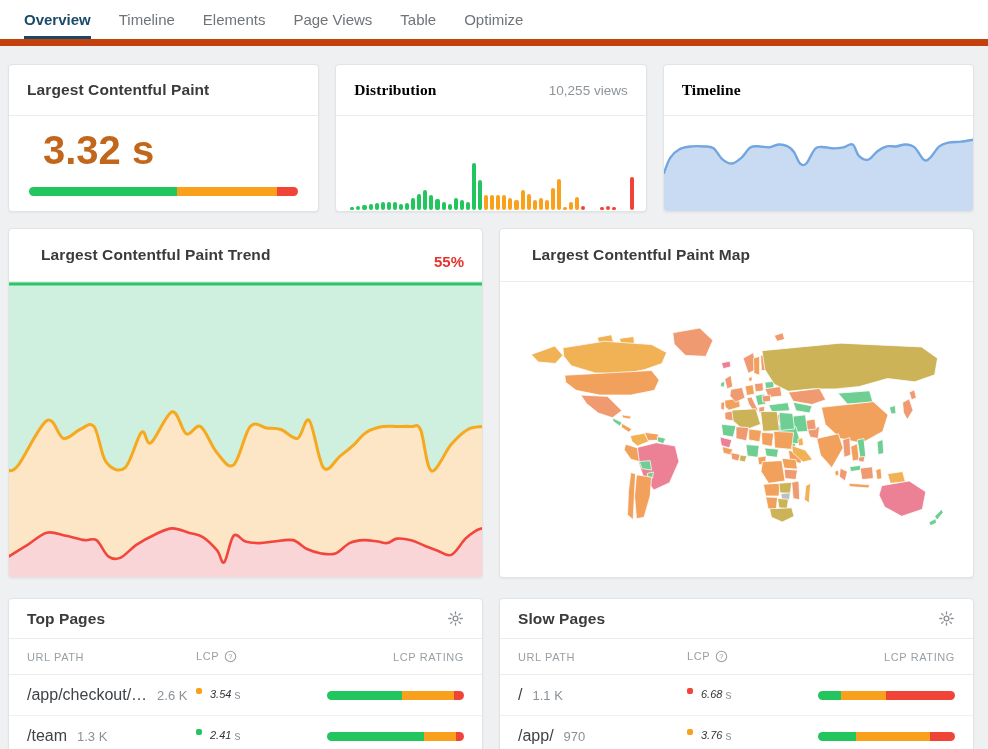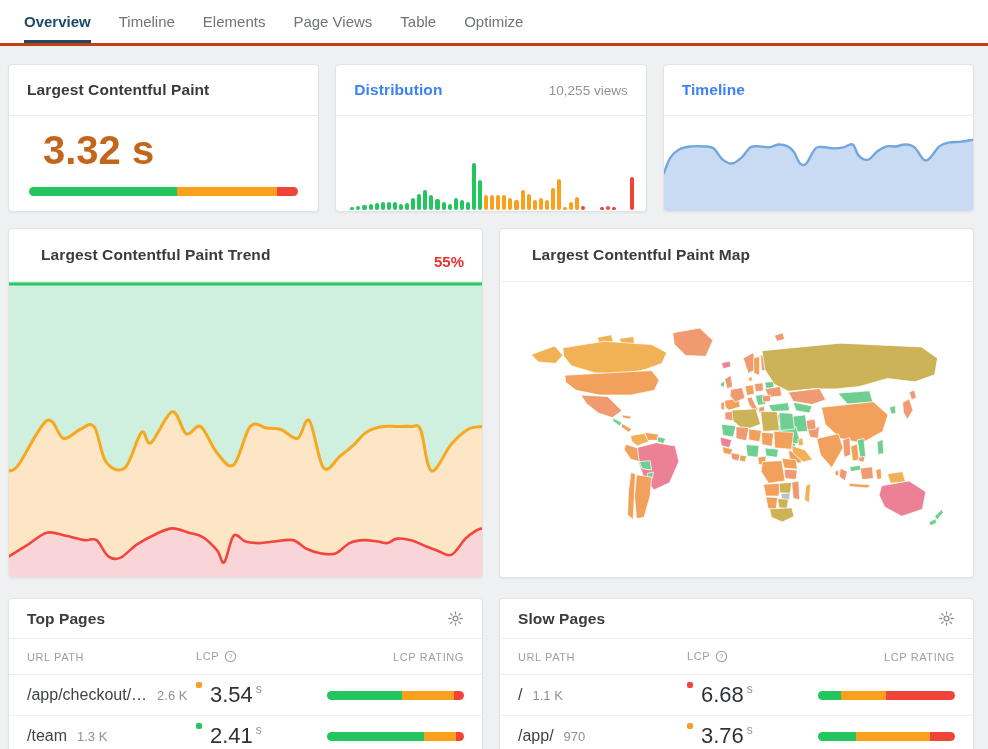--- a/index.html
+++ b/index.html
@@ -5,21 +5,21 @@
   * { box-sizing: border-box; }
   html,body { margin:0; padding:0; }
   body {
     width:988px; height:749px; overflow:hidden;
     background:#eff0f2;
     font-family:"Liberation Sans", sans-serif;
     -webkit-font-smoothing:antialiased;
   }
   
   nav {
-    background:#fff; border-bottom:3px solid #c2410c;
+    background:#fff; border-bottom:7px solid #c2410c;
     display:flex; align-items:stretch; height:46px; padding-left:24px;
   }
   .tab {
     display:flex; align-items:center; margin-right:28px;
     font-size:15px; color:#6f7479; position:relative; cursor:pointer; white-space:nowrap;
   }
   .tab.active { color:#1a4a68; font-weight:700; }
   .tab.active::after {
     content:""; position:absolute; left:0; right:0; bottom:0; height:3px; background:#1a4a68;
   }
@@ -33,21 +33,21 @@
     box-shadow:0 1px 2px rgba(0,0,0,.05);
     display:flex; flex-direction:column; overflow:hidden;
   }
   .card-head {
     display:flex; align-items:center; padding:0 18px;
     border-bottom:1px solid #ececec; flex:0 0 51px;
   }
   .row2 .card-head { flex-basis:53px;padding-left:32px; }
   .row3 .card-head { flex-basis:40px; }
   .title { font-size:15.5px; font-weight:700; color:#3b3b3b; letter-spacing:.1px; }
-  .title.navy { color:#3b82f6; }
+  .title.navy { color:#000000;font-family:Liberation Serif, serif; }
   .views { margin-left:auto; font-size:13.5px; color:#8e9499; }
   .badge-pct { margin-left:auto; font-size:15px; font-weight:700; color:#e5332d;margin-top:12px; }
   .gear { margin-left:auto; display:flex; cursor:pointer; }
   
   .lcp-body { padding:12px 20px 0; }
   .big { font-size:40px; font-weight:700; color:#c2661b; line-height:1.1;margin-left:14px; }
   .gauge { height:9px; border-radius:5px; overflow:hidden; display:flex; margin-top:15px; }
   .gauge .seg { height:100%; }
   
   .hist { flex:1; display:flex; align-items:flex-end; gap:2px; padding:6px 12px 1px 14px; }
@@ -64,21 +64,21 @@
     display:flex; align-items:center; padding:0 18px; height:36px;
     border-bottom:1px solid #ececec; color:#98a0a6; font-size:11px; letter-spacing:.6px;
   }
   .trow { display:flex; align-items:center; padding:0 18px; height:41px; border-bottom:1px solid #f1f1f1; }
   .col-url { flex:1; display:flex; align-items:center; min-width:0; }
   .col-lcp { width:118px; display:flex; align-items:flex-start; }
   .col-rating { width:150px; display:flex; justify-content:flex-end; }
   .path { font-size:16px; color:#3f4347; white-space:nowrap; }
   .count { font-size:13px; color:#8b9197; margin-left:10px; }
   .dot { width:6px; height:6px; border-radius:2px; margin-right:8px; flex:0 0 auto; }
-  .val { font-size:22px; color:#2f3337; }
+  .val { font-size:11px; color:#2f3337;font-style:italic; }
   .sunit { font-size:12px; color:#8b9197; margin-left:3px; }
   .col-rating .gauge { width:137px; margin-top:0; }
   .qicon { margin-left:5px; display:inline-flex; }
 </style>
 </head>
 <body>
 
 <nav id="tab-bar">
     <div class="tab active">Overview</div>
     <div class="tab">Timeline</div>

